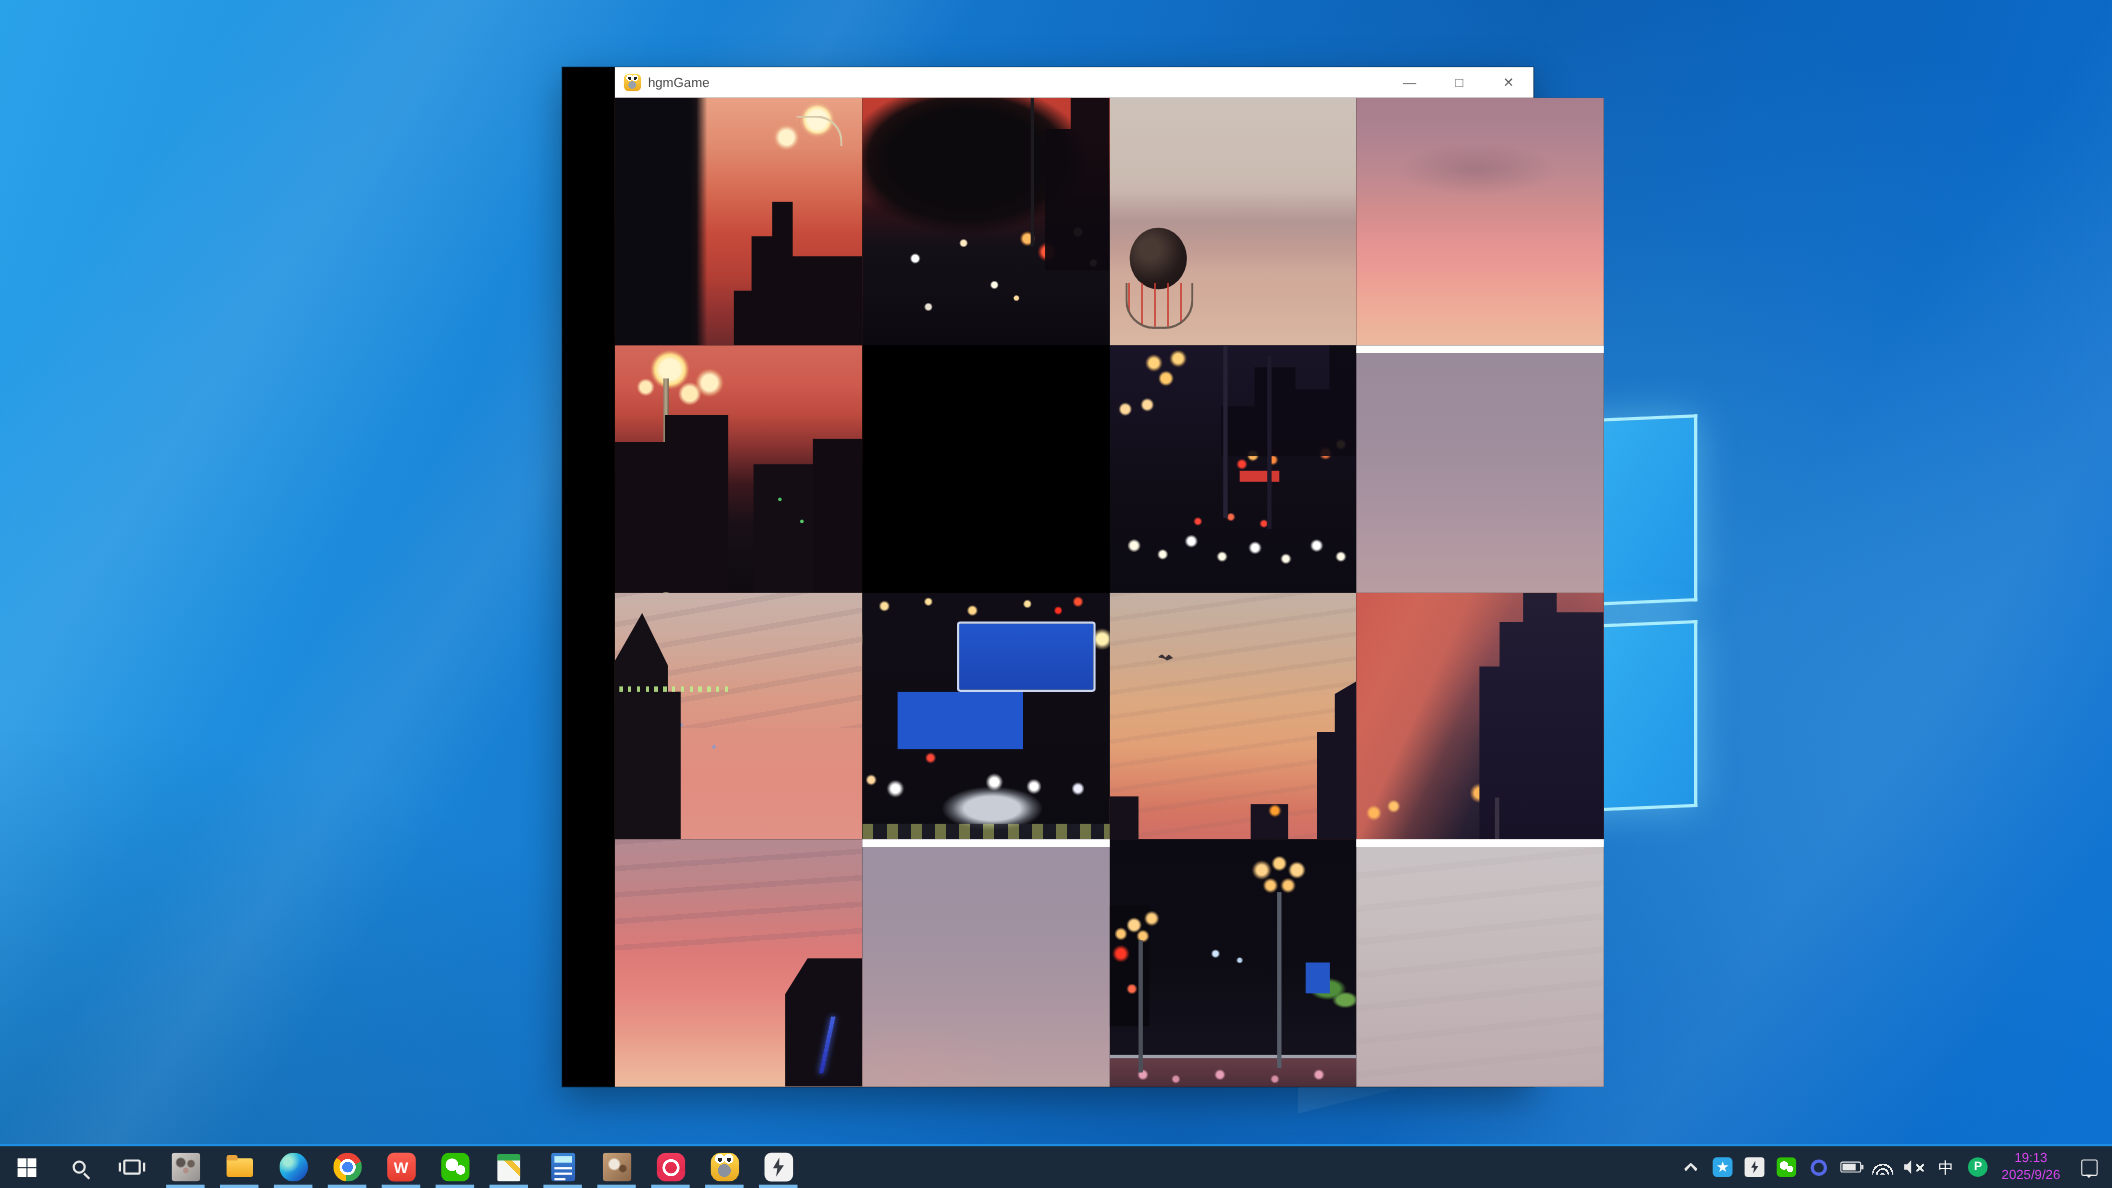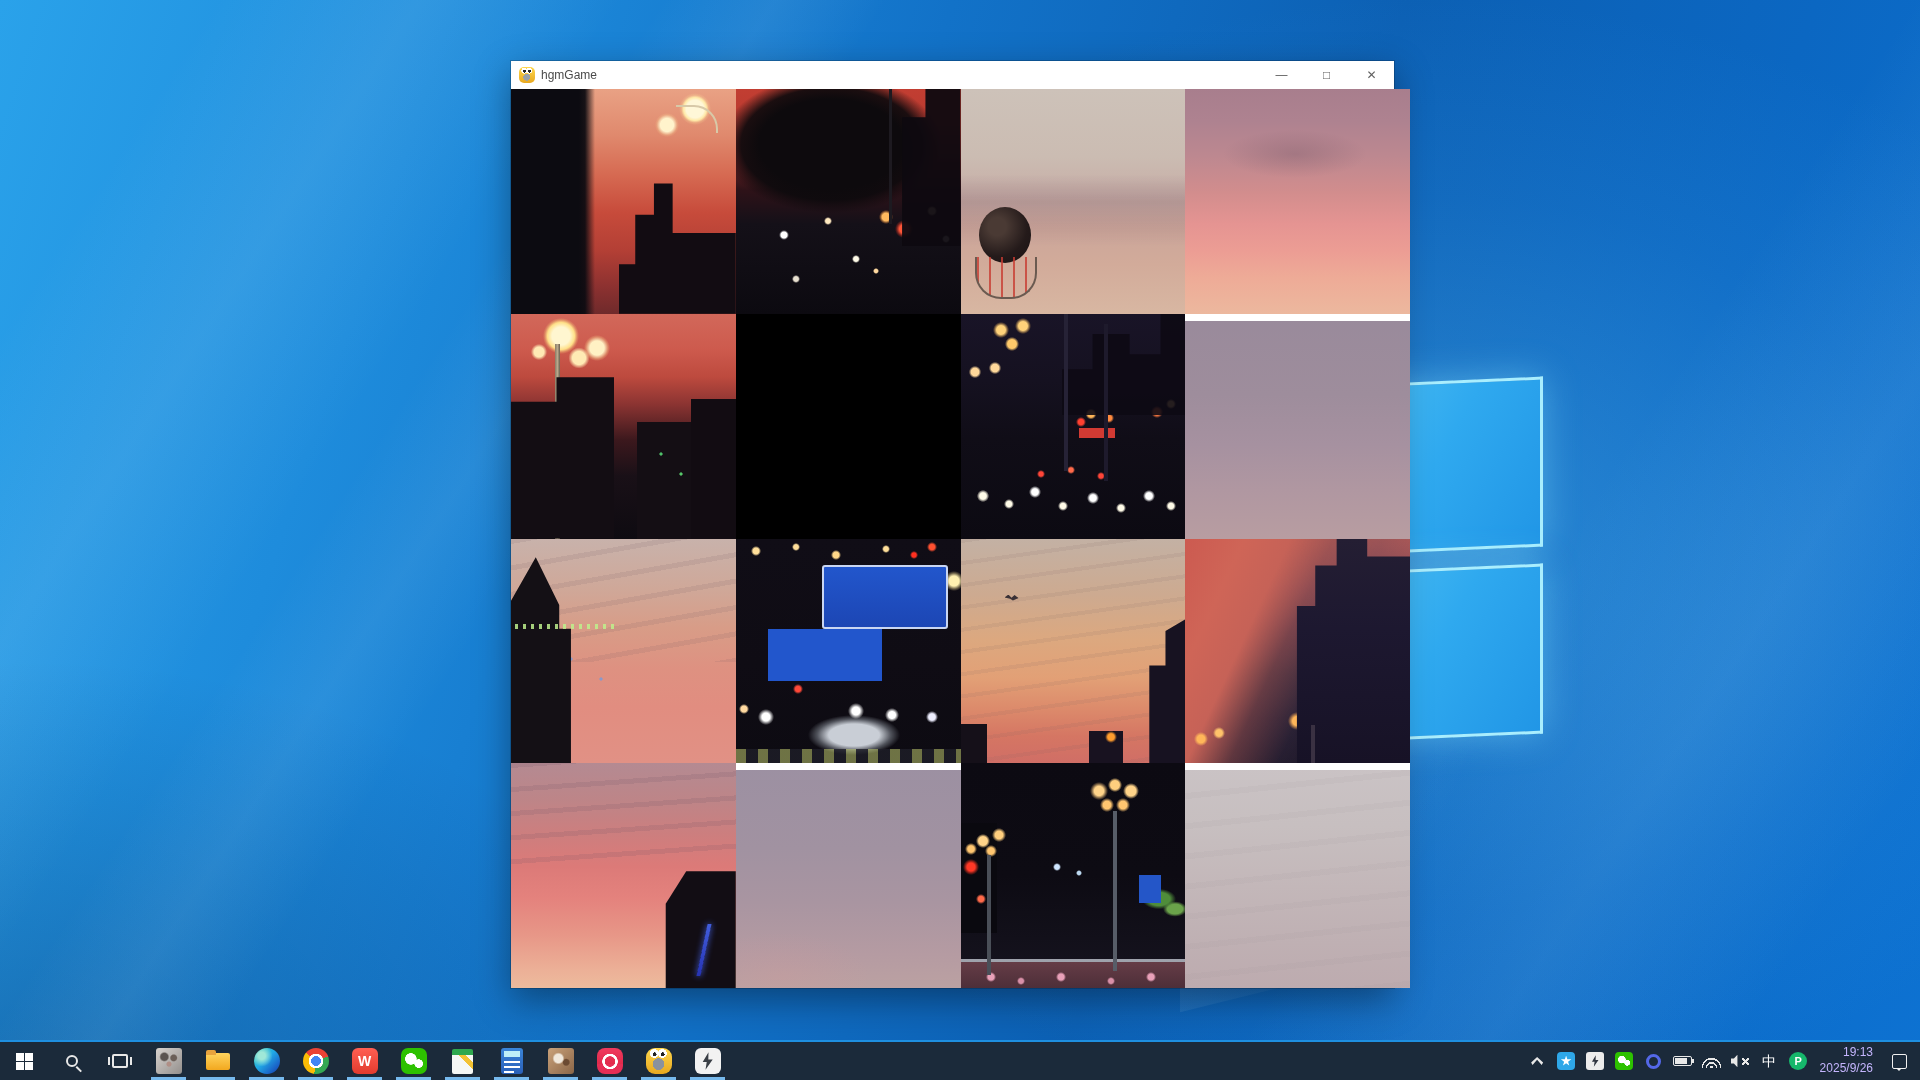--- a/index.html
+++ b/index.html
@@ -26,21 +26,21 @@
     background:linear-gradient(120deg, #56c5f3 0%, #2fa9ef 55%, #2196e6 100%);
     border-top:3px solid #a9eefe; border-right:3px solid #a9eefe; border-bottom:3px solid #a9eefe;
     box-shadow:0 0 36px rgba(130,225,255,.45); }
   .win-logo .pane.top { top:0; }
   .win-logo .pane.bottom { bottom:0; }
   .logo-beam { position:absolute; left:1180px; top:700px; width:420px; height:260px; z-index:1;
     background:linear-gradient(118deg, rgba(220,245,255,.14), transparent 60%); transform:skewY(-14deg); }
 
   
   .window { position:absolute; left:511px; top:61px; width:883px; height:927px; z-index:5;
-    box-shadow:0 12px 34px rgba(0,0,0,.38), 0 0 0 1px rgba(0,0,0,.18); background:#000; }
+    box-shadow:0 12px 34px rgba(0,0,0,.38), 0 0 0 1px rgba(0,0,0,.18); background:#000;padding-left:48px; }
   .titlebar { height:28px; background:#ffffff; display:flex; align-items:center; padding-left:8px; }
   .title-ico { width:16px; height:16px; border-radius:5px; margin-right:6px;
     background:
       radial-gradient(circle 1.5px at 34% 26%, #222 95%, transparent),
       radial-gradient(circle 3px   at 33% 23%, #fff 95%, transparent),
       radial-gradient(circle 1.5px at 65% 26%, #222 95%, transparent),
       radial-gradient(circle 3px   at 64% 23%, #fff 95%, transparent),
       radial-gradient(circle 3.5px at 48% 64%, #98a0aa 95%, transparent),
       linear-gradient(180deg, #ffd84e, #e8a81f); }
   .title-text { font-size:12px; color:#4a4a4a; }
@@ -366,21 +366,21 @@
   .tico-volume-muted { width:19px; height:14px; position:relative; }
   .tico-volume-muted::before { content:""; position:absolute; left:0; top:0; width:11px; height:14px; background:#e8e8e8;
       clip-path:polygon(0 32%,30% 32%,62% 6%,62% 94%,30% 68%,0 68%); }
   .tico-volume-muted::after { content:""; position:absolute; left:11px; top:3.5px; width:7px; height:7px;
       background:linear-gradient(45deg, transparent 40%, #e8e8e8 40% 58%, transparent 58%),
                  linear-gradient(-45deg, transparent 40%, #e8e8e8 40% 58%, transparent 58%); }
   .tico-ime-chinese .tbadge { font-size:14px; }
   .tico-green-p { width:18px; height:18px; border-radius:50%; background:#16b76b;
       display:flex; align-items:center; justify-content:center; }
   .tico-green-p .tbadge { font-size:11px; font-weight:bold; }
-  .clock { color:#c4b5fd; font-size:12px; text-align:right; line-height:1.3; padding:0 7px; cursor:pointer; }
+  .clock { color:#d946ef; font-size:12px; text-align:center; line-height:1.3; padding:0 7px; cursor:pointer; }
   .tray-btn.action { width:38px; }
   .ico-ac { width:15px; height:15px; border:1.5px solid #f0f0f0; border-radius:2px; position:relative; }
   .ico-ac::after { content:""; position:absolute; bottom:-6px; left:3px;
       border:3px solid transparent; border-top-color:#f0f0f0; }
 </style>
 </head>
 <body>
 
 <div class="wallpaper"></div>
 <div class="beam b1"></div>

